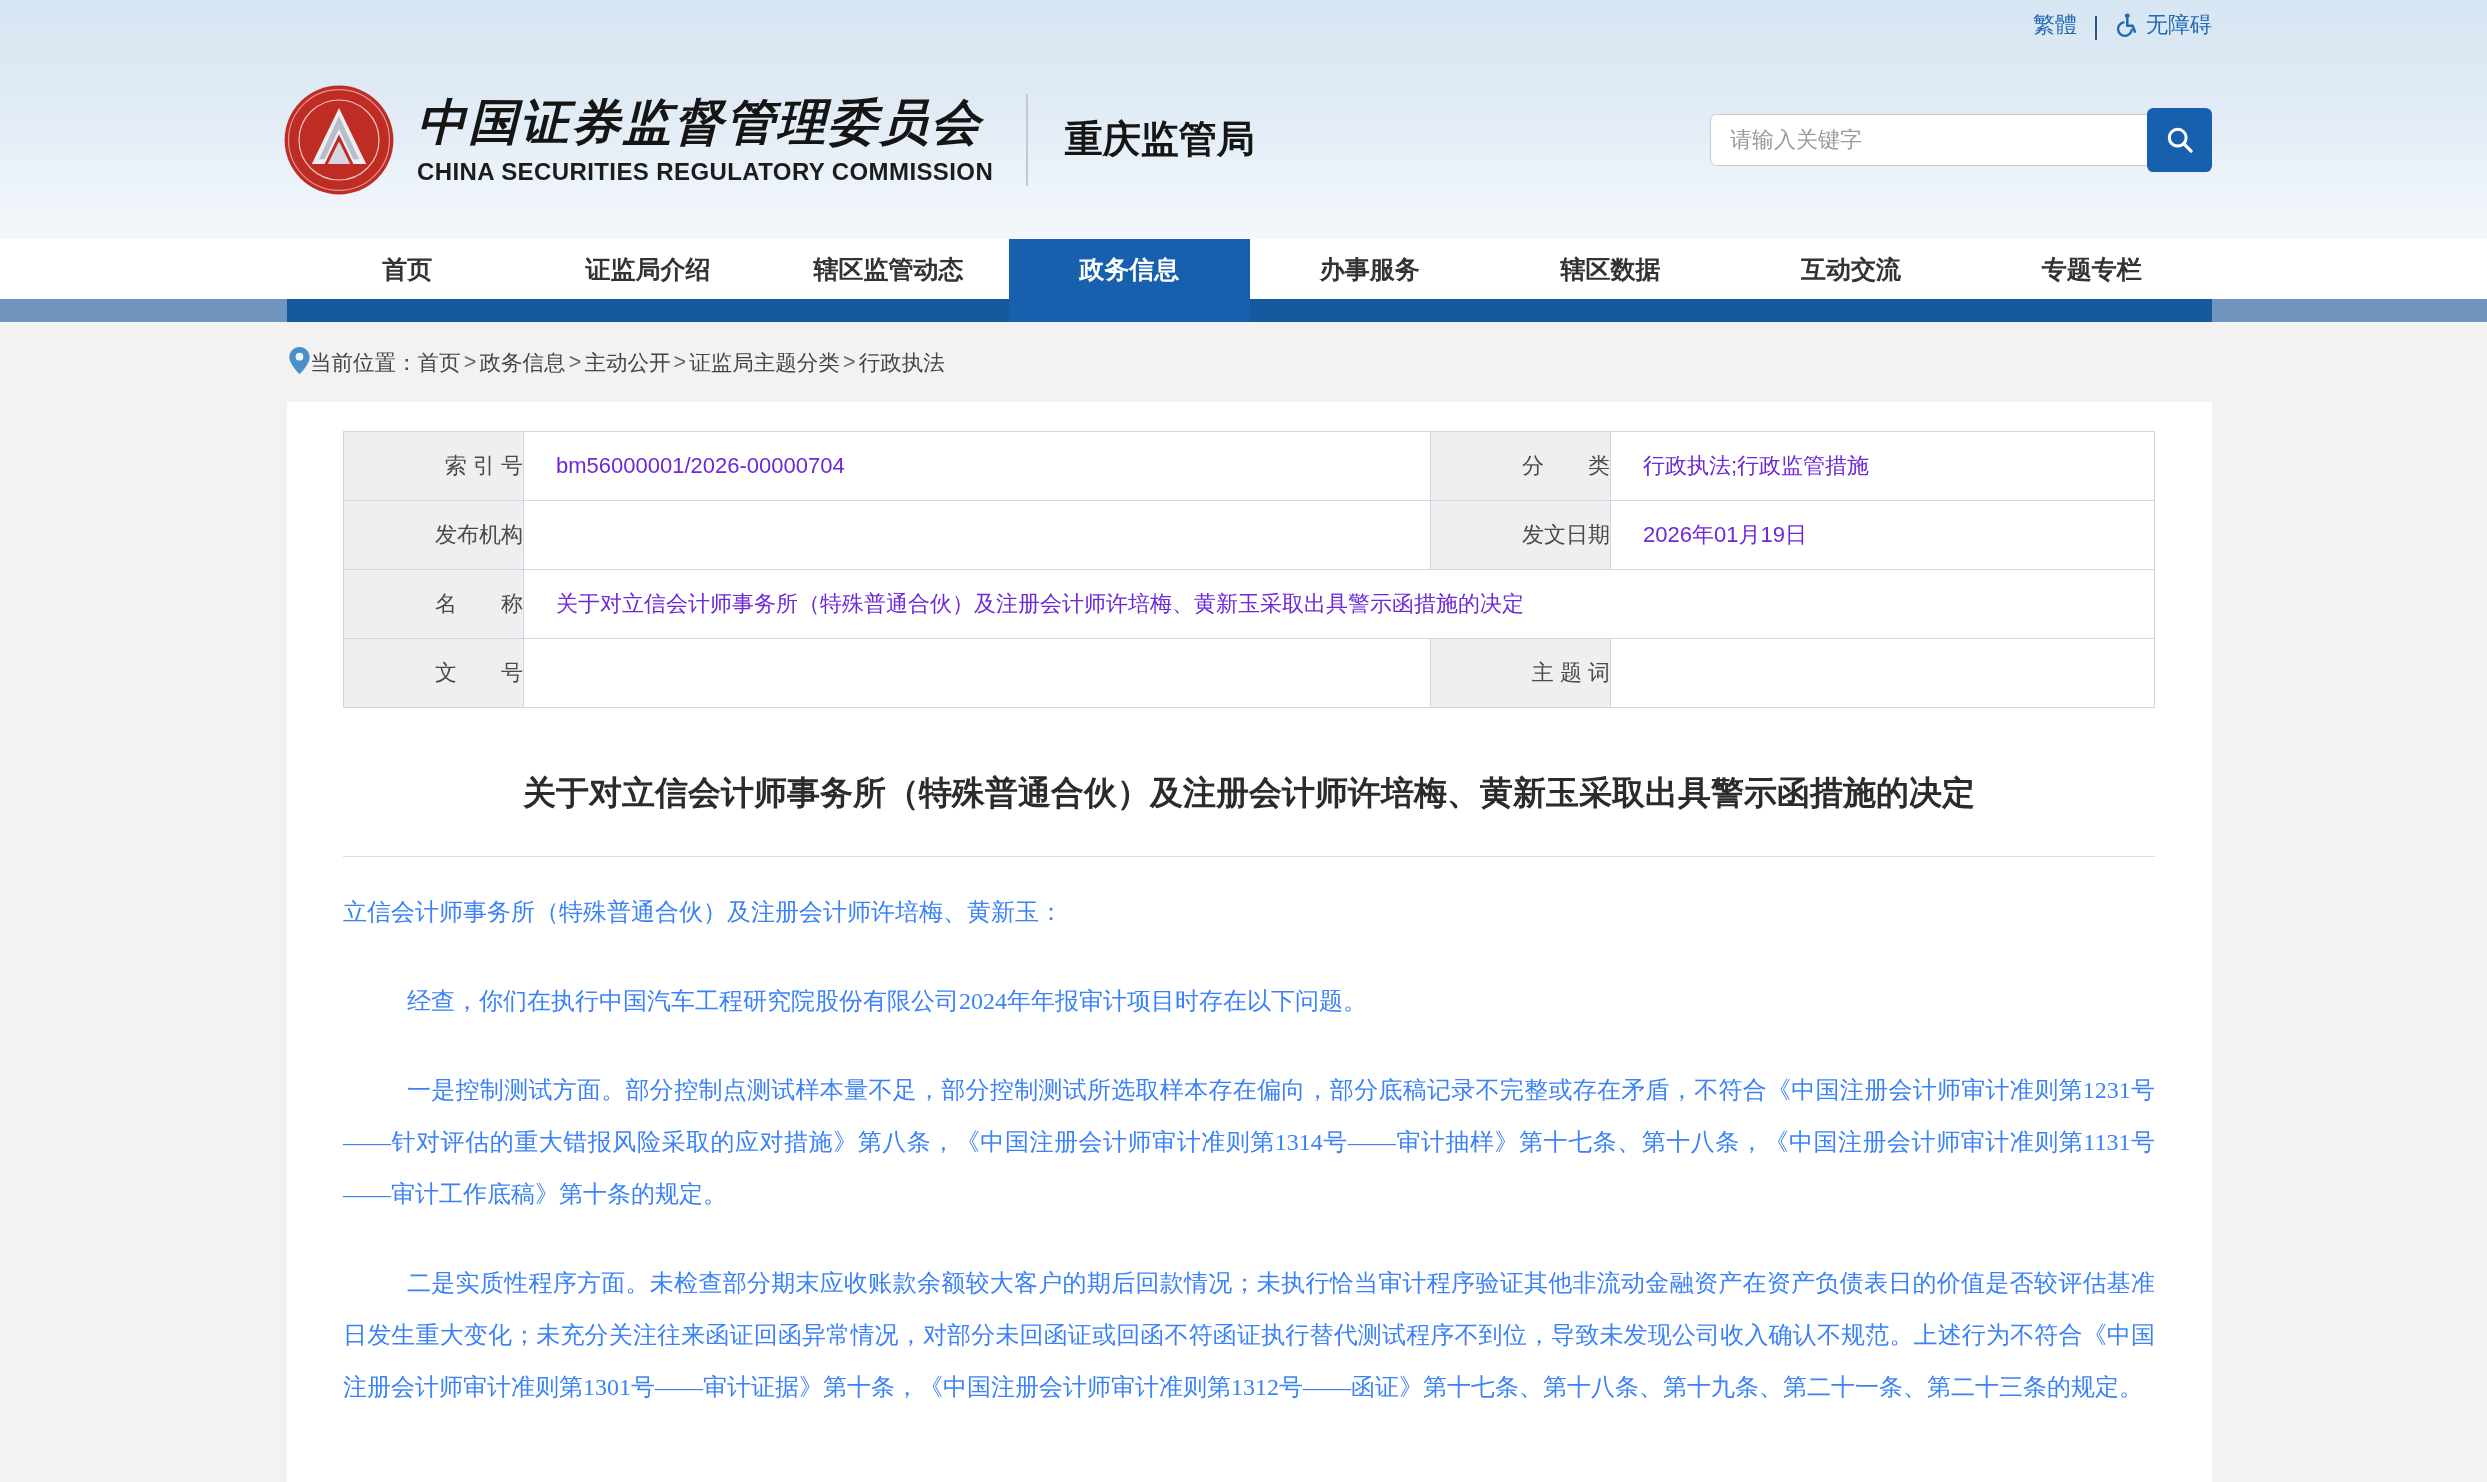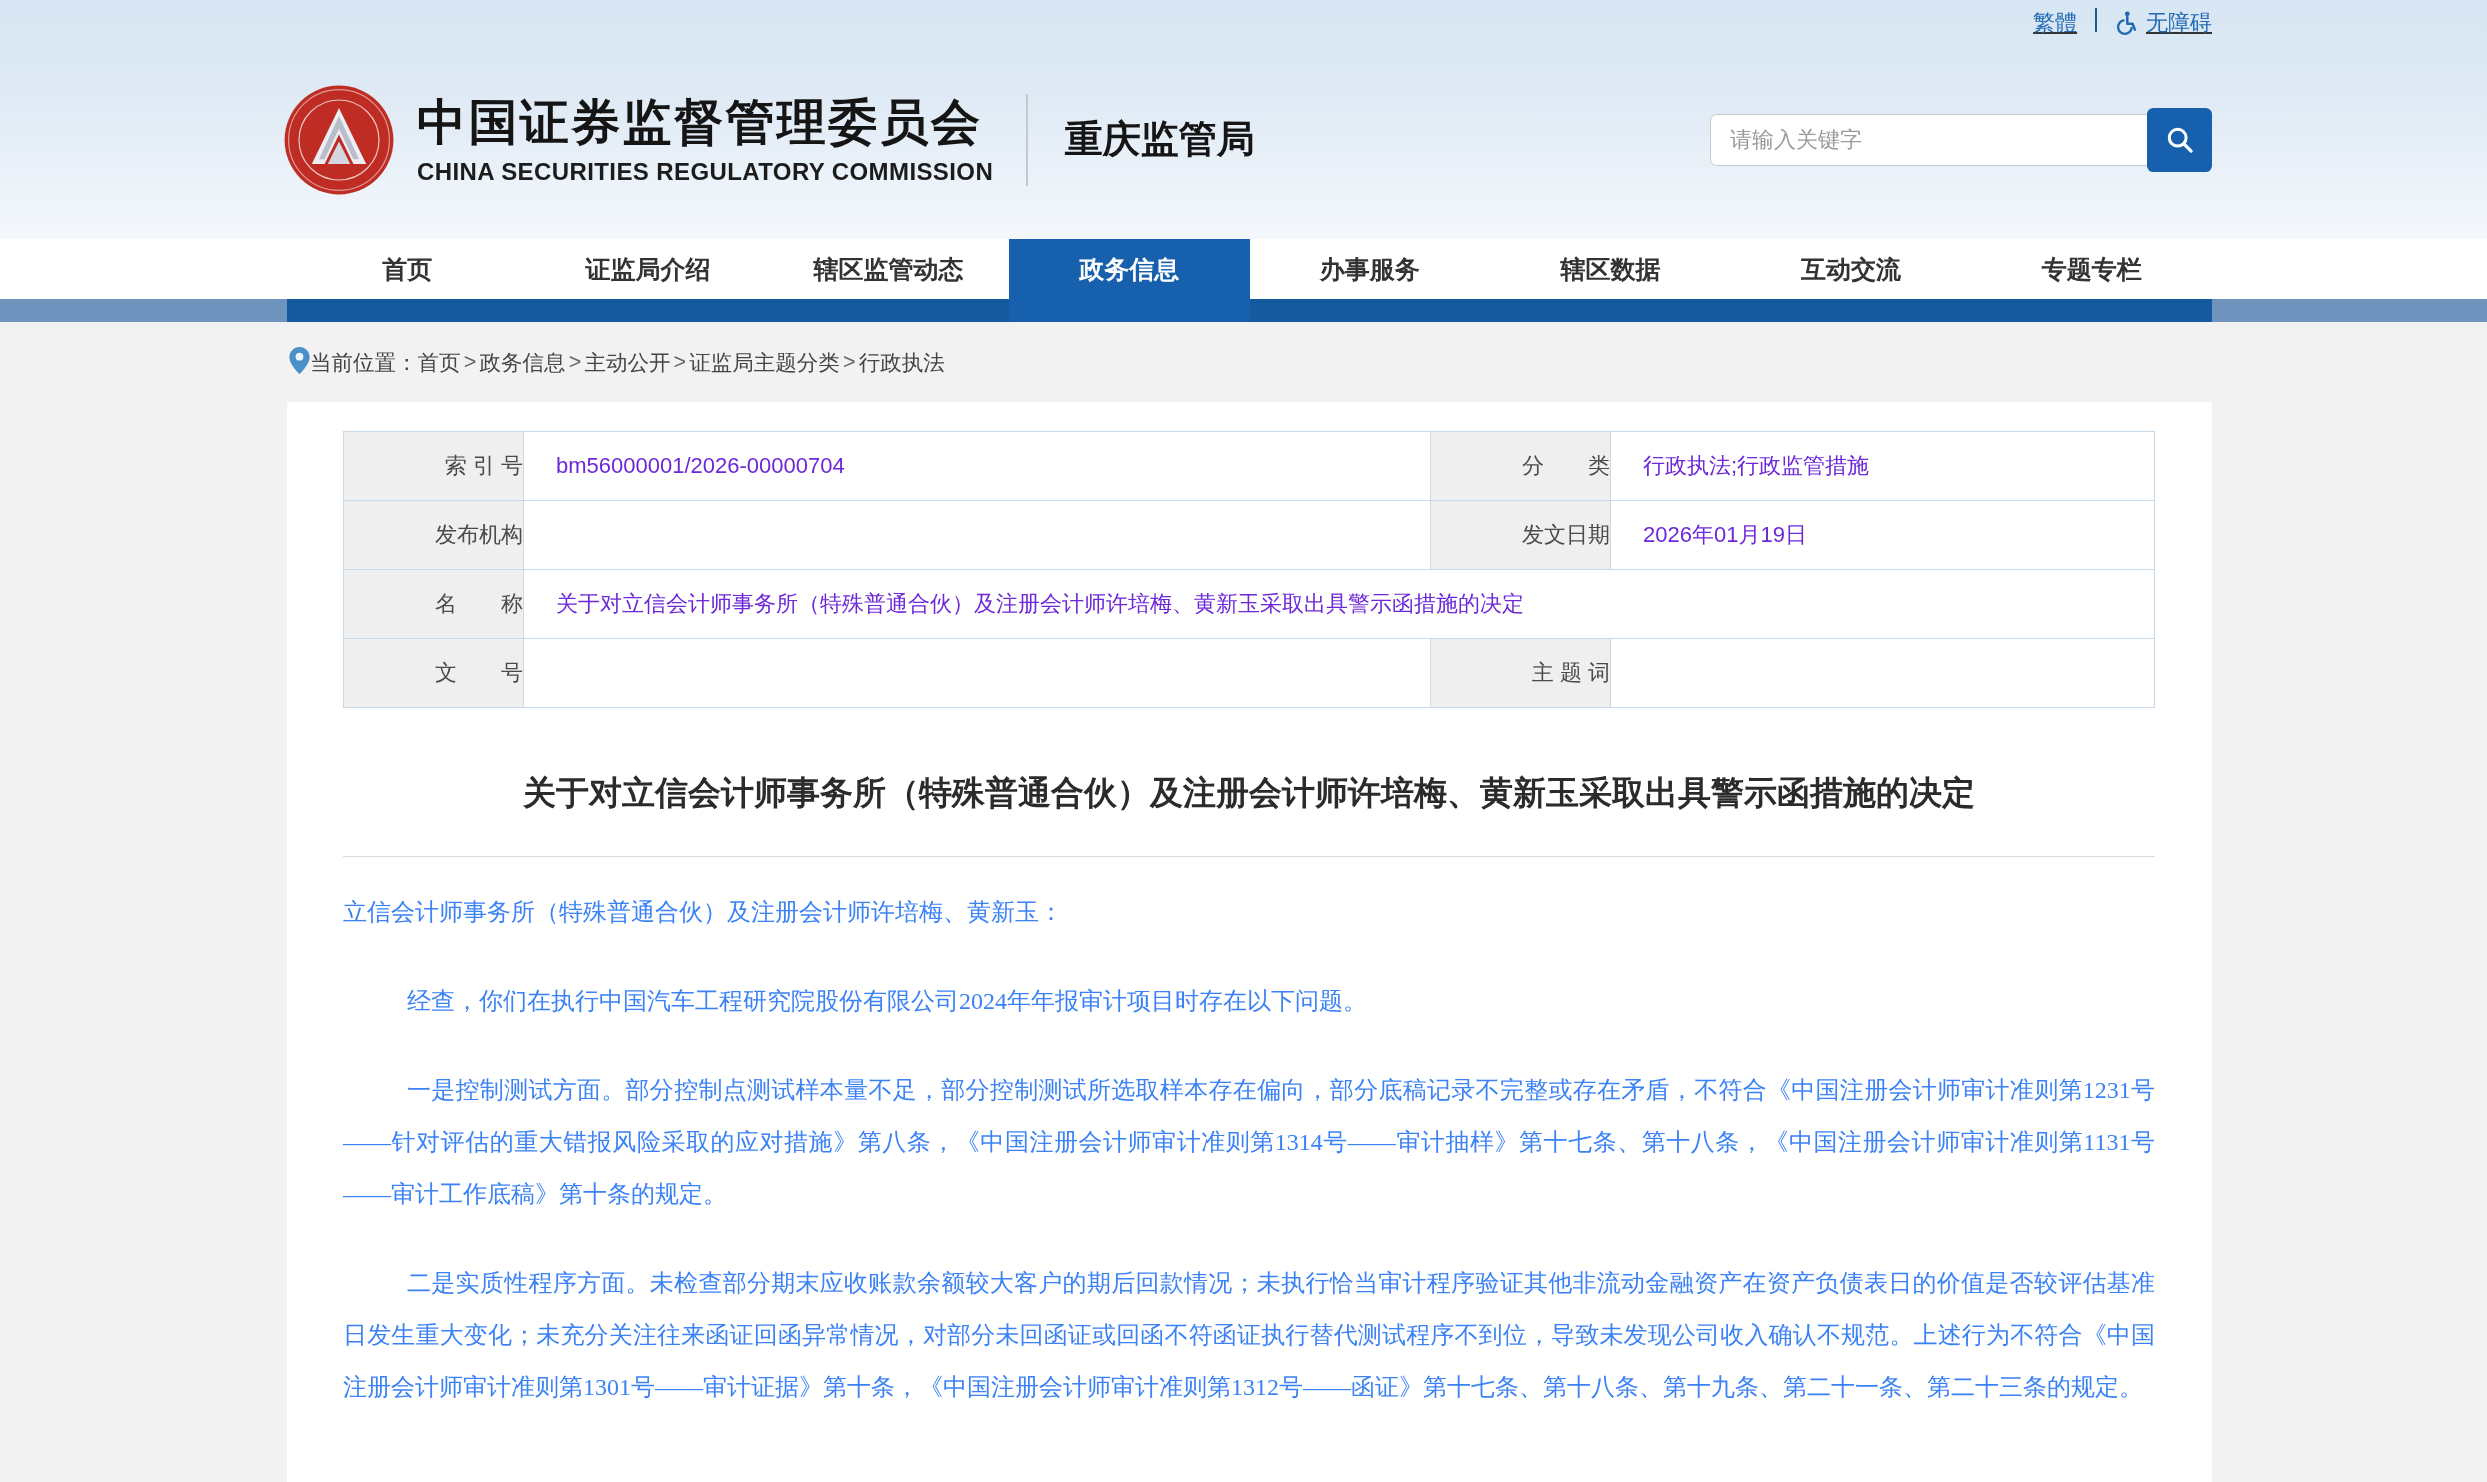--- a/index.html
+++ b/index.html
@@ -9,32 +9,32 @@
     background:#f2f2f2; color:#333; position:relative;
   }
 
   
   .header-wrap {
     height:239px;
     background:linear-gradient(180deg,#d7e6f3 0%,#dfeaf5 40%,#f4f8fc 100%);
   }
   .topbar {
     height:40px; padding:8px 275px 0 287px;
-    display:flex; justify-content:flex-end; align-items:flex-start; gap:17.5px;text-decoration:underline;
+    display:flex; justify-content:flex-end; align-items:flex-end; gap:17.5px;
   }
   .topbar a { color:#2269b3; font-size:22px; text-decoration:none; display:flex; align-items:center; gap:6.4px; }
   .topbar-divider { width:0; height:24px; border-left:2.4px solid #28578f; }
 
   .header-main {
     height:199px; padding:0 275px 0 283px;
     display:flex; align-items:center;
   }
   .logo { width:112px; height:112px; flex:0 0 auto; }
   .org-block { margin-left:22px; }
-  .org-cn { font-size:49px; font-weight:bold; color:#151515; letter-spacing:2.4px; line-height:56px; white-space:nowrap; }
+  .org-cn { font-size:49px; font-weight:bold; color:#151515; letter-spacing:2.4px; line-height:56px; white-space:nowrap;font-style:italic; }
   .org-en { font-size:24px; font-weight:bold; color:#1c1c1c; letter-spacing:0.4px; margin-top:8px; white-space:nowrap; }
   .divider-v { width:1.6px; height:92px; background:#c2c9d2; margin:0 37px 0 33px; }
   .bureau { font-size:38px; font-weight:bold; color:#151515; white-space:nowrap; }
 
   .search-box { margin-left:auto; display:flex; align-items:center; width:502px; }
   .search-input {
     flex:1; height:52px; border:1.6px solid #c9c9c9; border-radius:6.4px 0 0 6.4px;
     background:#fff; font-size:22px; padding:0 19px; color:#333; outline:none;
     font-family:"Liberation Sans","DejaVu Sans",sans-serif;
   }

